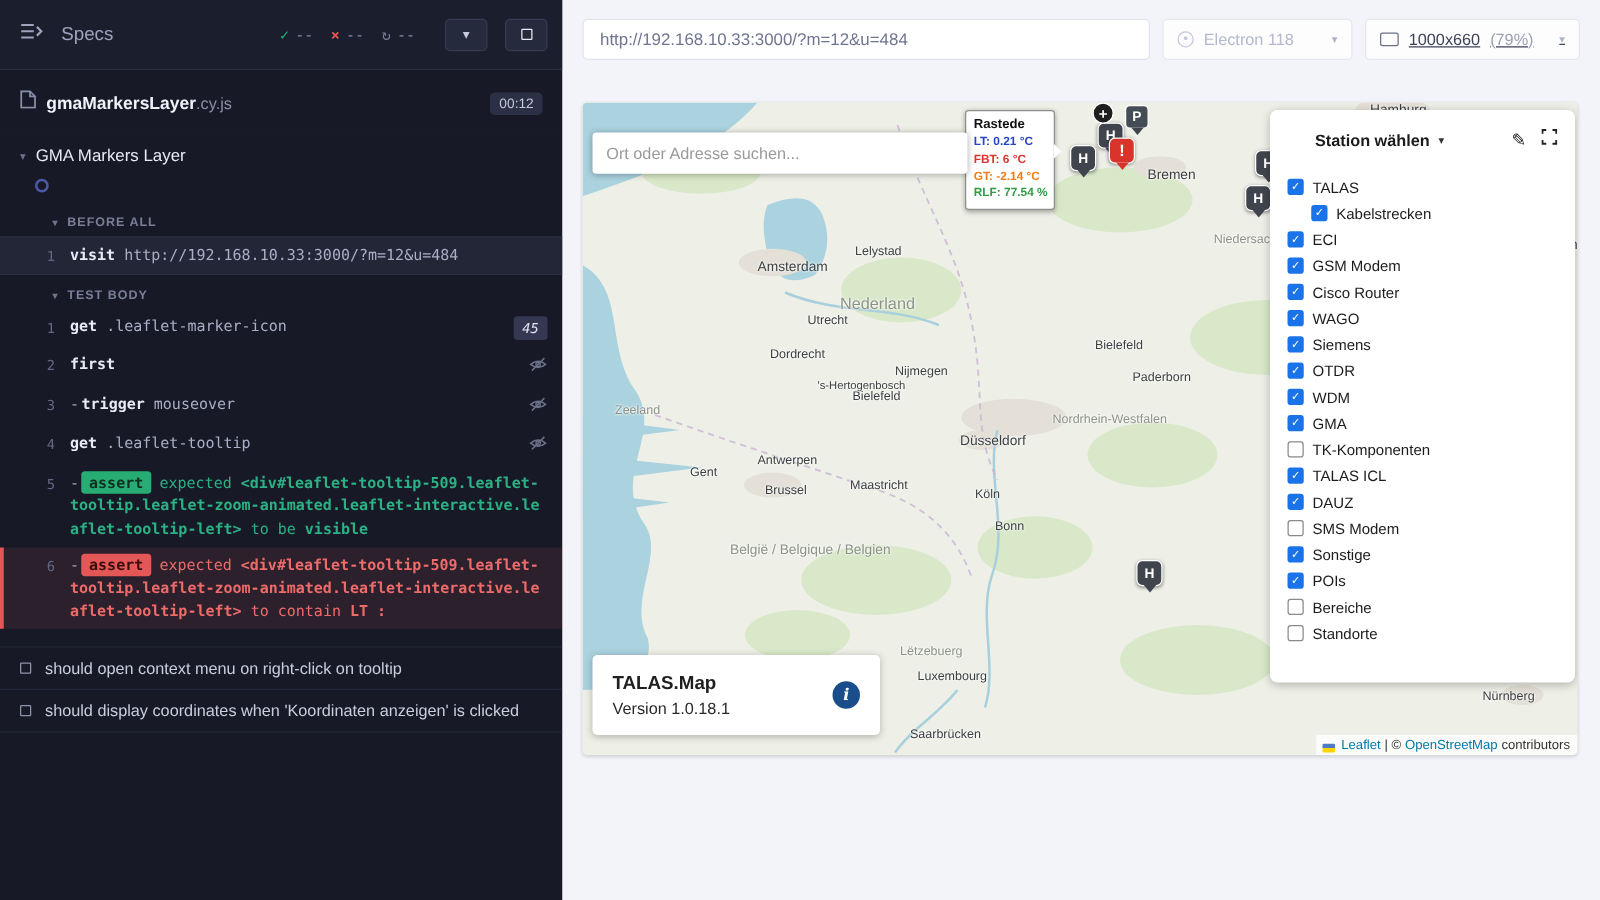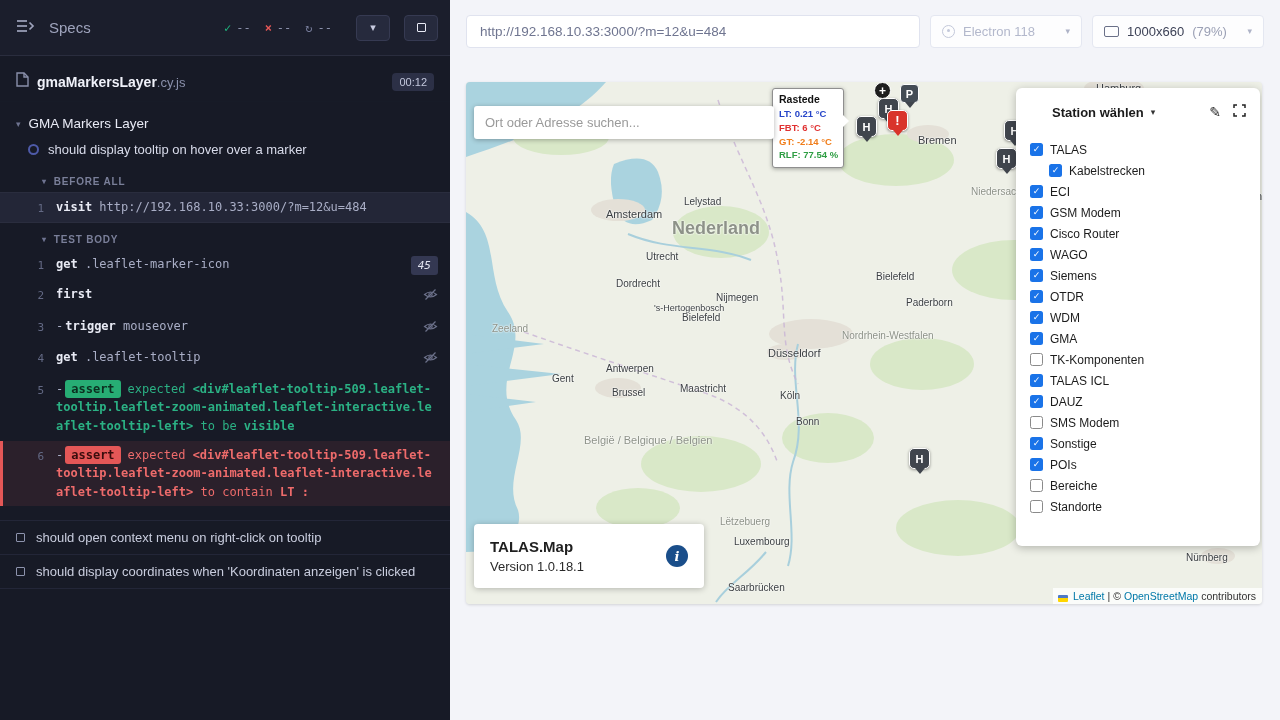--- a/index.html
+++ b/index.html
@@ -56,21 +56,21 @@
 
   
   .app { position:absolute; left:450px; top:0; width:830px; height:720px; background:#f3f4f9; }
   .topbar { height:62px; display:flex; align-items:center; gap:10px; padding:0 16px; }
   .urlbar { flex:1; height:33px; background:#fff; border:1px solid #e0e3ef; border-radius:4px; display:flex; align-items:center; padding:0 13px; color:#6f7590; font-size:13.5px; overflow:hidden; white-space:nowrap; }
   .select { height:33px; background:#fdfdfe; border:1px solid #e4e7f1; border-radius:4px; display:flex; align-items:center; gap:8px; padding:0 11px; font-size:13px; }
   .browser-select { color:#b3b8cc; width:152px; }
   .electron-ico { width:13px; height:13px; border:1.5px solid #c3c8da; border-radius:50%; position:relative; flex:none; }
   .electron-ico::after { content:""; position:absolute; left:3.5px; top:3.5px; width:3px; height:3px; background:#c3c8da; border-radius:50%; }
   .chev { margin-left:auto; color:#aeb3c7; font-size:9px; }
-  .viewport-select { color:#3d4257; width:172px; }
+  .viewport-select { color:#3d4257; width:172px;text-decoration:underline; }
   .vp-ico { width:15px; height:11px; border:1.5px solid #6a7088; border-radius:2px; flex:none; }
   .vp-zoom { color:#9ba0b5; }
 
   .map { position:absolute; left:16px; top:82px; width:796px; height:522px; border-radius:4px; overflow:hidden; background:#eef0e7; box-shadow:0 1px 3px rgba(0,0,0,.14); }
   .map-bg { position:absolute; left:0; top:0; }
   .map-labels { position:absolute; inset:0; }
   .map-label { position:absolute; color:#3c4043; white-space:nowrap; text-shadow:0 0 2px #fff,0 0 2px #fff; }
   .map-label.muted { color:#8d9288; }
 
   .mk { position:absolute; display:flex; align-items:center; justify-content:center; font-weight:bold; color:#fff; }
@@ -161,21 +161,20 @@
     <span class="spec-time">00:12</span>
   </div>
 
   <div class="suite-row">
     <span class="caret">▾</span>
     <span>GMA Markers Layer</span>
   </div>
 
   <div class="test-row">
     <span class="spinner"></span>
-    <span>should display tooltip on hover over a marker</span>
   </div>
 
   <div id="cy-sections">
       <div class="sec-label">
         <span class="caret">▾</span>
         <span>BEFORE ALL</span>
       </div>
       <div class="cmd-row cmd-visit">
         <span class="cmd-num">1</span>
         <span class="cmd-body"><span class="cmd-name">visit</span><span class="cmd-args"> http://192.168.10.33:3000/?m=12&amp;u=484</span></span>
@@ -303,21 +302,21 @@
     </svg>
 
     <div class="map-labels" id="map-labels">
         <div class="map-label" style="left: 630px; top: 0px; font-size: 11px;">Hamburg</div>
         <div class="map-label" style="left: 452px; top: 52px; font-size: 11px;">Bremen</div>
         <div class="map-label muted" style="left: 505px; top: 104px; font-size: 10px;">Niedersachsen</div>
         <div class="map-label" style="left: 776px; top: 108px; font-size: 11px;">Hannover</div>
         <div class="map-label muted" style="left: 116px; top: 40px; font-size: 10px;">Frysland</div>
         <div class="map-label" style="left: 140px; top: 126px; font-size: 11px;">Amsterdam</div>
         <div class="map-label" style="left: 218px; top: 114px; font-size: 10px; text-align: right;">Lelystad</div>
-        <div class="map-label muted" style="left: 206px; top: 136px; font-size: 18px; font-weight: bold;">Nederland</div>
+        <div class="map-label muted" style="left: 206px; top: 153px; font-size: 13px;">Nederland</div>
         <div class="map-label" style="left: 180px; top: 169px; font-size: 10px;">Utrecht</div>
         <div class="map-label" style="left: 150px; top: 196px; font-size: 10px;">Dordrecht</div>
         <div class="map-label" style="left: 188px; top: 221px; font-size: 9px;">'s-Hertogenbosch</div>
         <div class="map-label" style="left: 250px; top: 210px; font-size: 10px;">Nijmegen</div>
         <div class="map-label" style="left: 216px; top: 230px; font-size: 10px;">Bielefeld</div>
         <div class="map-label" style="left: 140px; top: 281px; font-size: 10px;">Antwerpen</div>
         <div class="map-label" style="left: 86px; top: 291px; font-size: 10px;">Gent</div>
         <div class="map-label" style="left: 146px; top: 305px; font-size: 10px;">Brussel</div>
         <div class="map-label muted" style="left: 26px; top: 241px; font-size: 10px;">Zeeland</div>
         <div class="map-label muted" style="left: 118px; top: 352px; font-size: 11px;">België / Belgique / Belgien</div>

